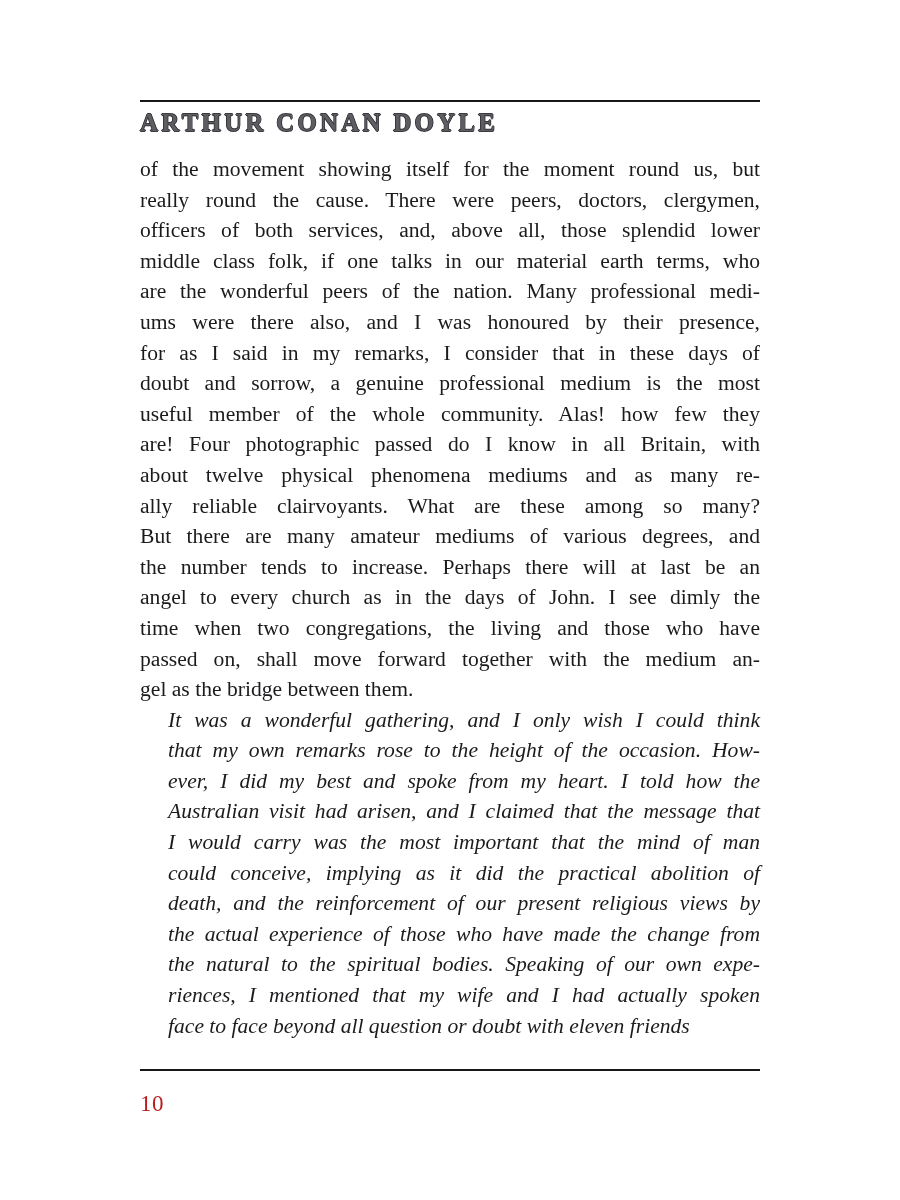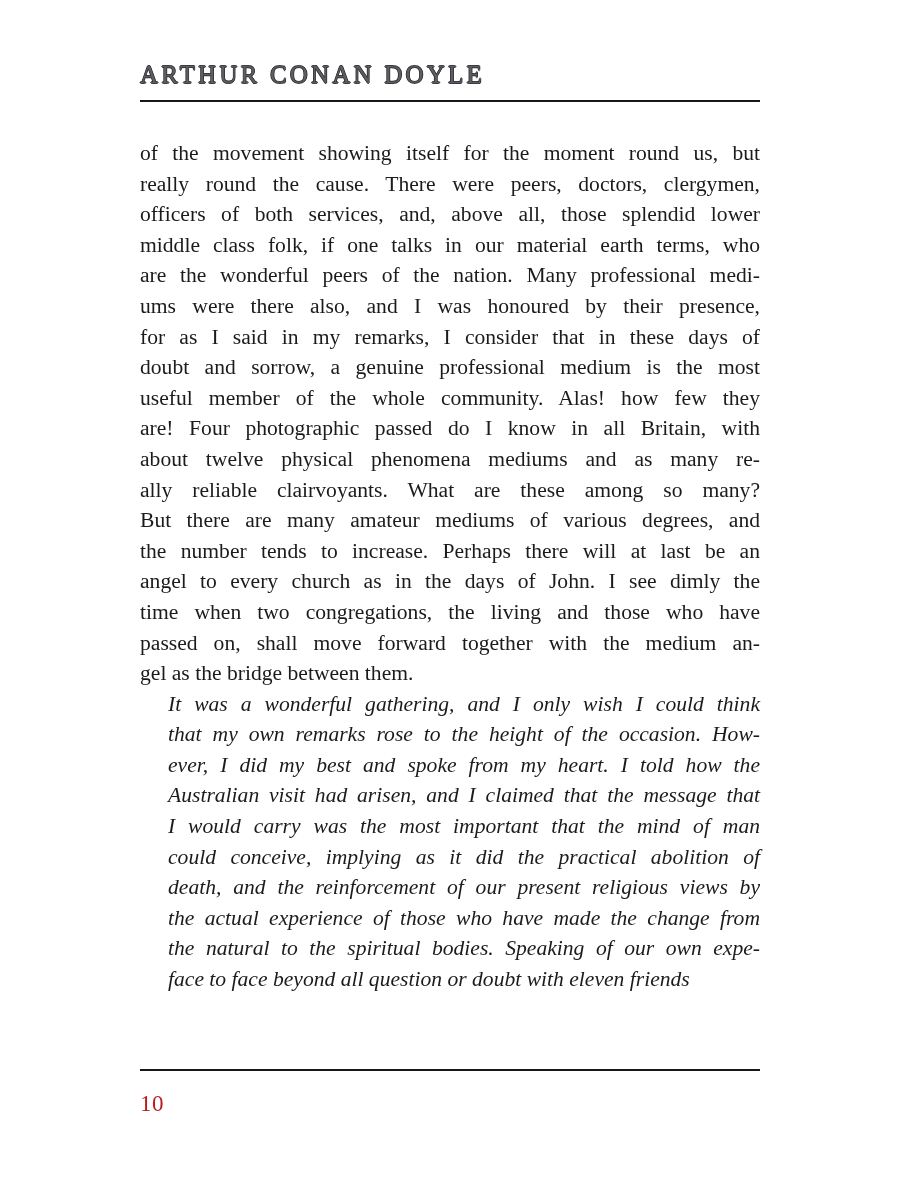--- a/index.html
+++ b/index.html
@@ -28,45 +28,46 @@
     position: absolute;
     left: 140px;
     top: 60px;
     width: 620px;
   }
   .running-head-title {
     font-family: "Liberation Serif", "DejaVu Serif", serif;
     font-size: 25px;
     line-height: 30px;
     letter-spacing: 3.2px;
-    font-weight: 400;
+    font-weight: 700;
     color: #5e5e62;
     white-space: nowrap;
     
     text-shadow:
       -0.7px 0 0 #2b2b30,
        0.7px 0 0 #2b2b30,
        0 -0.6px 0 #3a3a40,
        0 0.6px 0 #3a3a40,
        0 0 0.5px #ffffff;
+    margin-top: 48px;
   }
   .head-rule {
     position: absolute;
     left: 140px;
     top: 100px;
     width: 620px;
     height: 0;
     border-top: 2.6px solid #17171a;
   }
 
   
   .body-text {
     position: absolute;
     left: 140px;
-    top: 138px;
+    top: 154px;
     width: 620px;
     font-size: 21.6px;
     line-height: 30.6px;
     text-align: justify;
     text-justify: inter-word;
     color: #1b1b1e;
     -webkit-font-smoothing: antialiased;
   }
   .body-text p {
     margin: 0;
@@ -144,20 +145,21 @@
       <p class="indent">
         <span class="line first-indent">It was a wonderful gathering, and I only wish I could think</span>
         <span class="line">that my own remarks rose to the height of the occasion. How-</span>
         <span class="line">ever, I did my best and spoke from my heart. I told how the</span>
         <span class="line">Australian visit had arisen, and I claimed that the message that</span>
         <span class="line">I would carry was the most important that the mind of man</span>
         <span class="line">could conceive, implying as it did the practical abolition of</span>
         <span class="line">death, and the reinforcement of our present religious views by</span>
         <span class="line">the actual experience of those who have made the change from</span>
         <span class="line">the natural to the spiritual bodies. Speaking of our own expe-</span>
+        <span class="line">riences, I mentioned that my wife and I had actually spoken</span>
         <span class="line last">face to face beyond all question or doubt with eleven friends</span>
       </p>
     </div>
 
   <div class="foot-rule"></div>
   <div class="folio">10</div>
 
 </div>
 
 </body></html>

